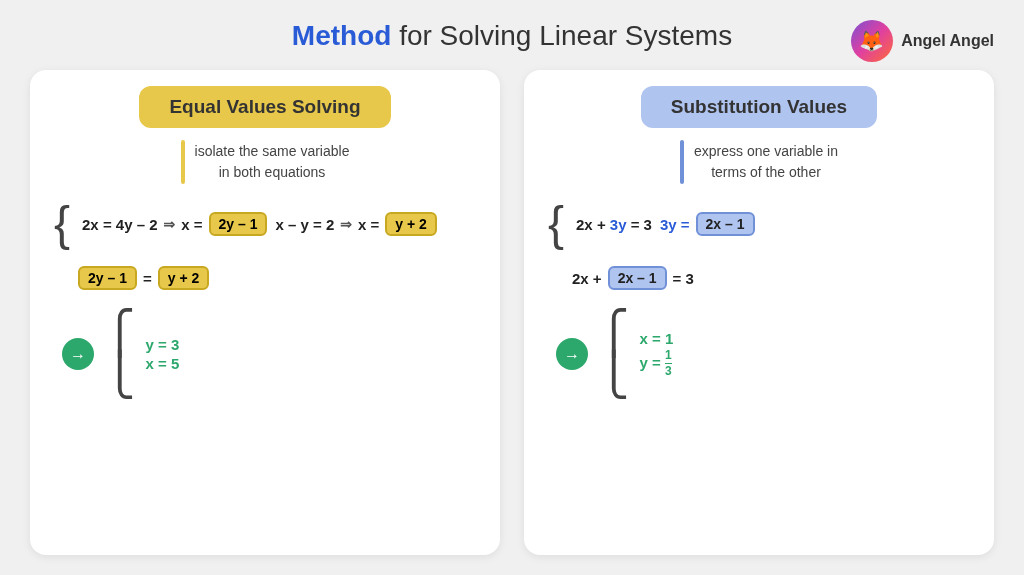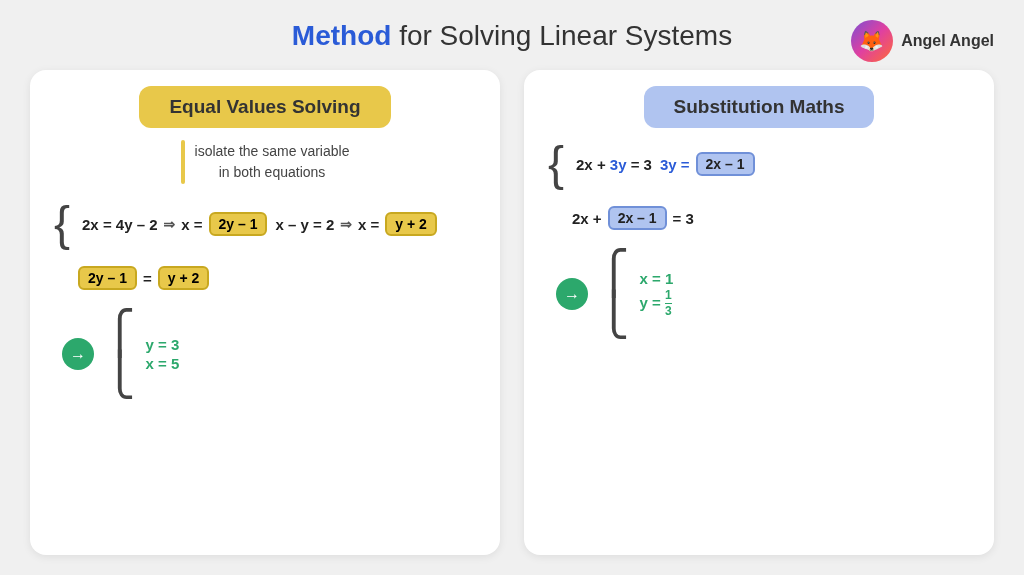--- a/index.html
+++ b/index.html
@@ -326,22 +326,26 @@
           <div class="solution-lines">
             <span class="sol-line">y = 3</span>
             <span class="sol-line">x = 5</span>
           </div>
         </div>
       </div>
     </div>
   </div>
 
   <div class="card">
-    <div class="card-header-sub">Substitution Maths</div>
-
+    <div class="card-header-sub">Substitution Values</div>
+
+    <div class="description">
+      <div class="desc-bar desc-bar-blue"></div>
+      <span>express one variable in<br>terms of the other</span>
+    </div>
 
     <div class="equations-area sub-eq-system">
       <div class="eq-system">
         <span class="brace">{</span>
         <div class="eq-lines">
           <div class="eq-line">
             <span>2x + <span class="eq-blue">3y</span> = 3</span>
           </div>
           <div class="eq-line">
             <span class="eq-blue">3y =</span>

